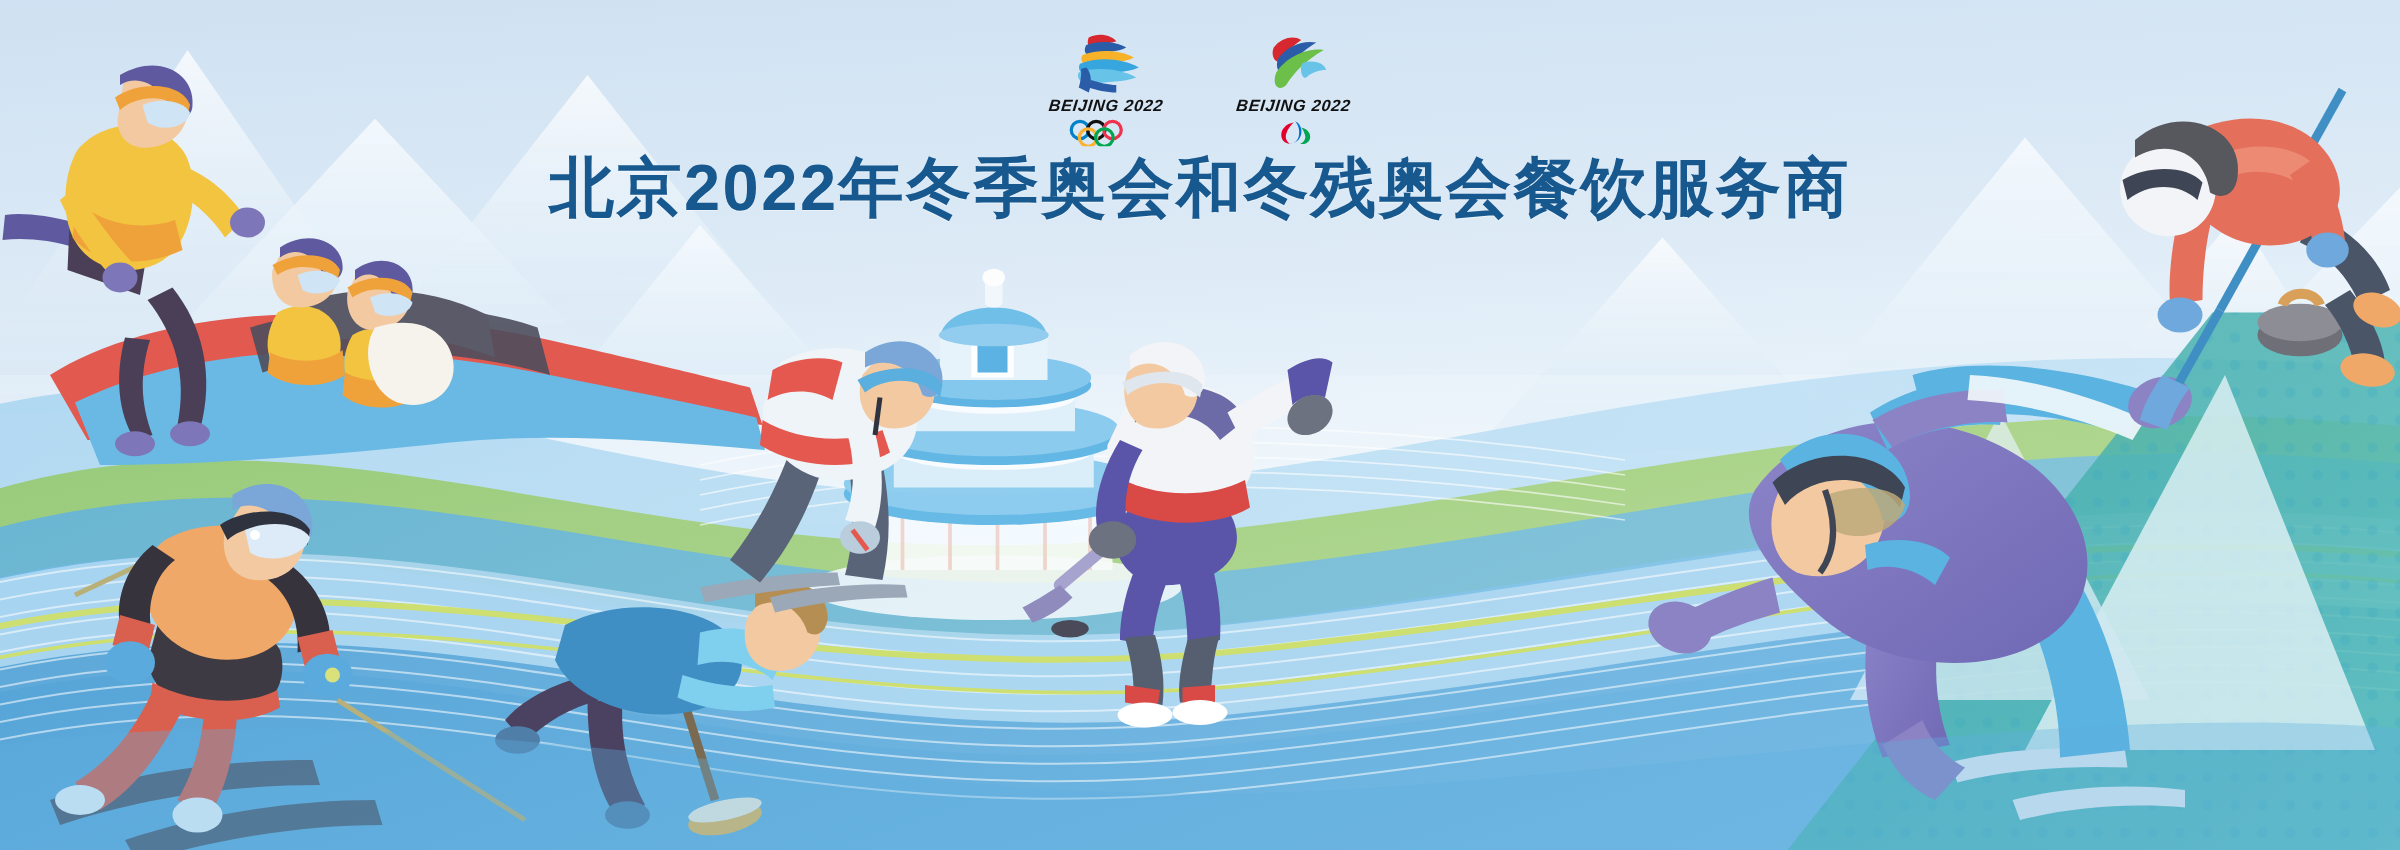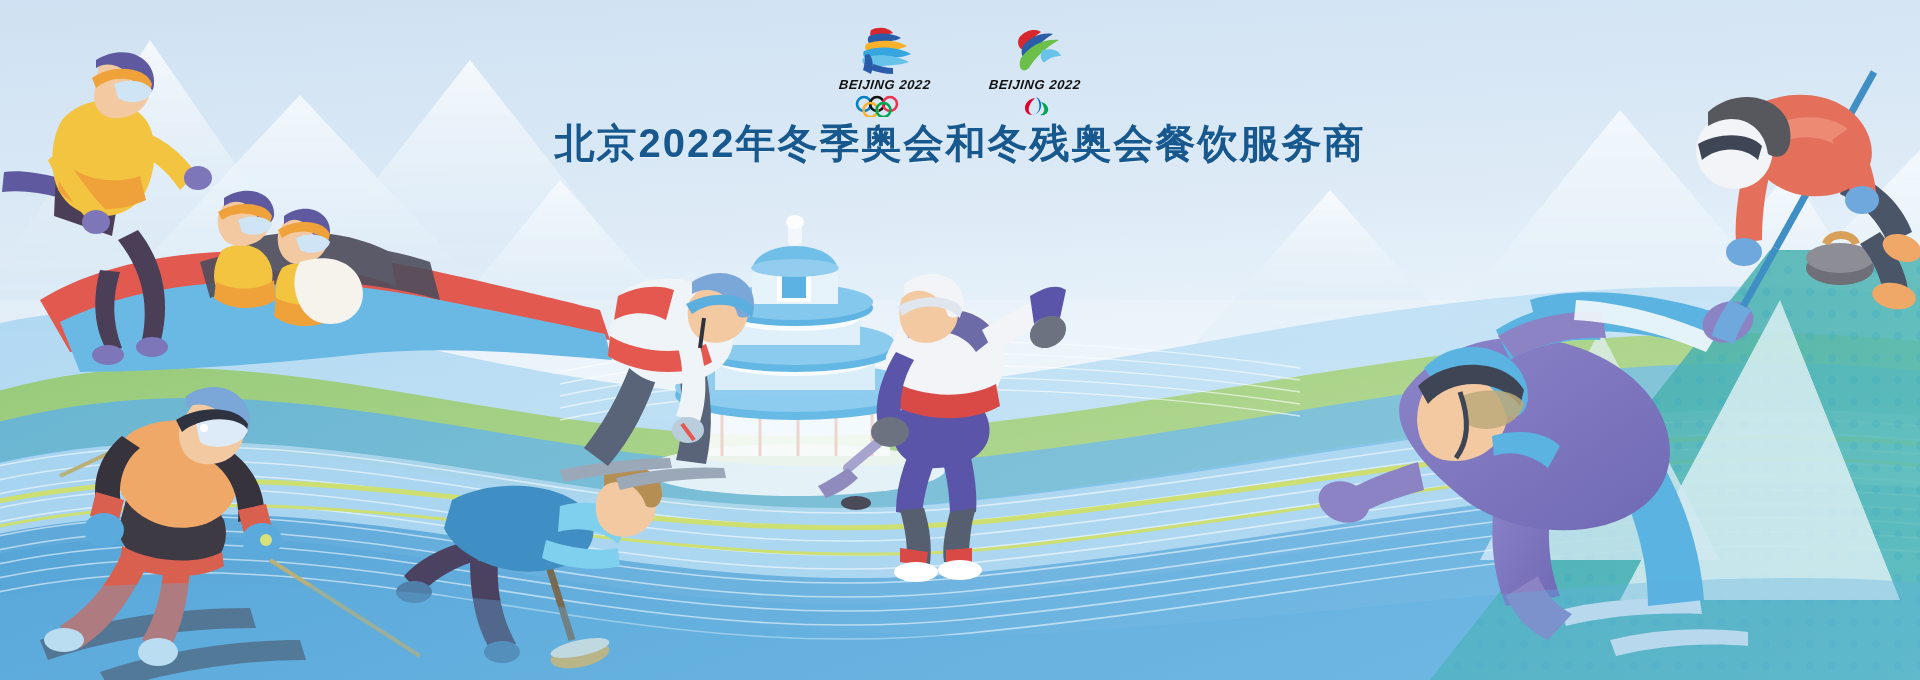--- a/index.html
+++ b/index.html
@@ -30,21 +30,21 @@
     transform:skewX(-6deg);
   }
   .logo-sub{margin-top:3px;height:22px;}
 
   
   #title{
     position:absolute;top:116px;left:0;width:1920px;
     text-align:center;z-index:45;
     font-family:"Liberation Sans","DejaVu Sans",sans-serif;
     font-weight:bold;
-    font-size:40px;
+    font-size:52px;
     letter-spacing:2px;
     color:#17588f;
     text-shadow:0 1px 0 rgba(255,255,255,.45);
     white-space:nowrap;
   }
 </style>
 </head>
 <body>
 
 <div id="banner">

